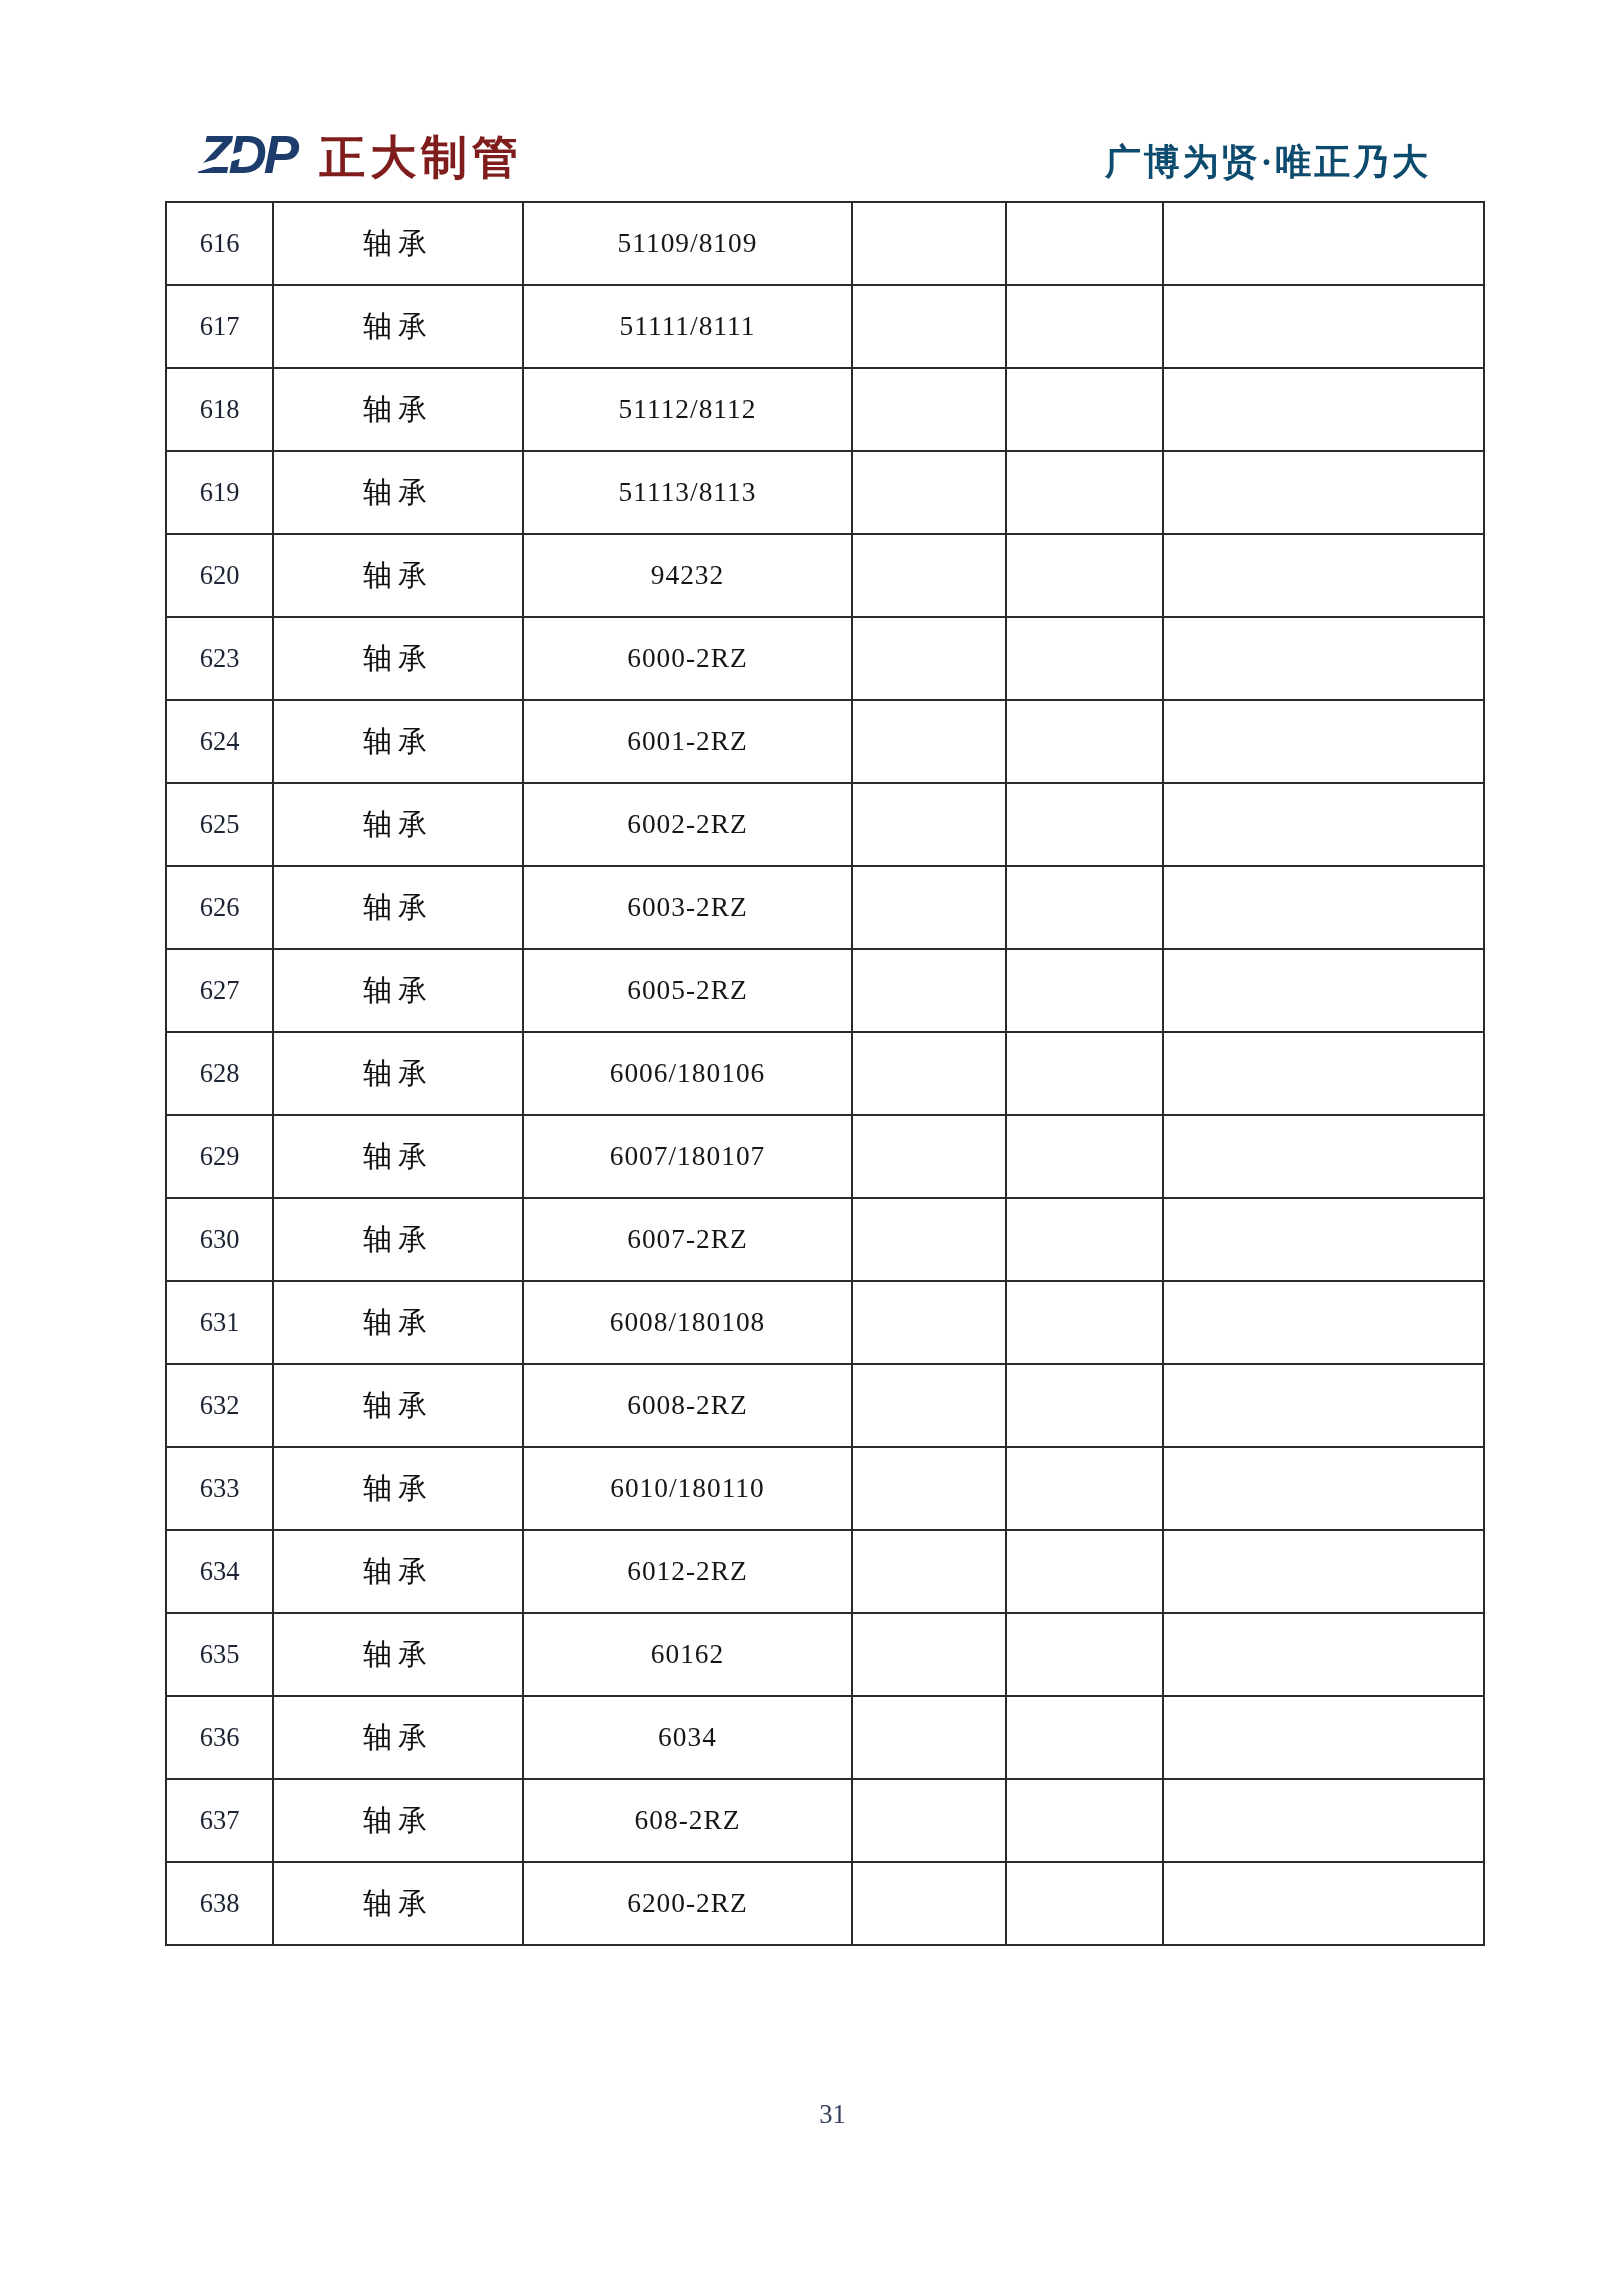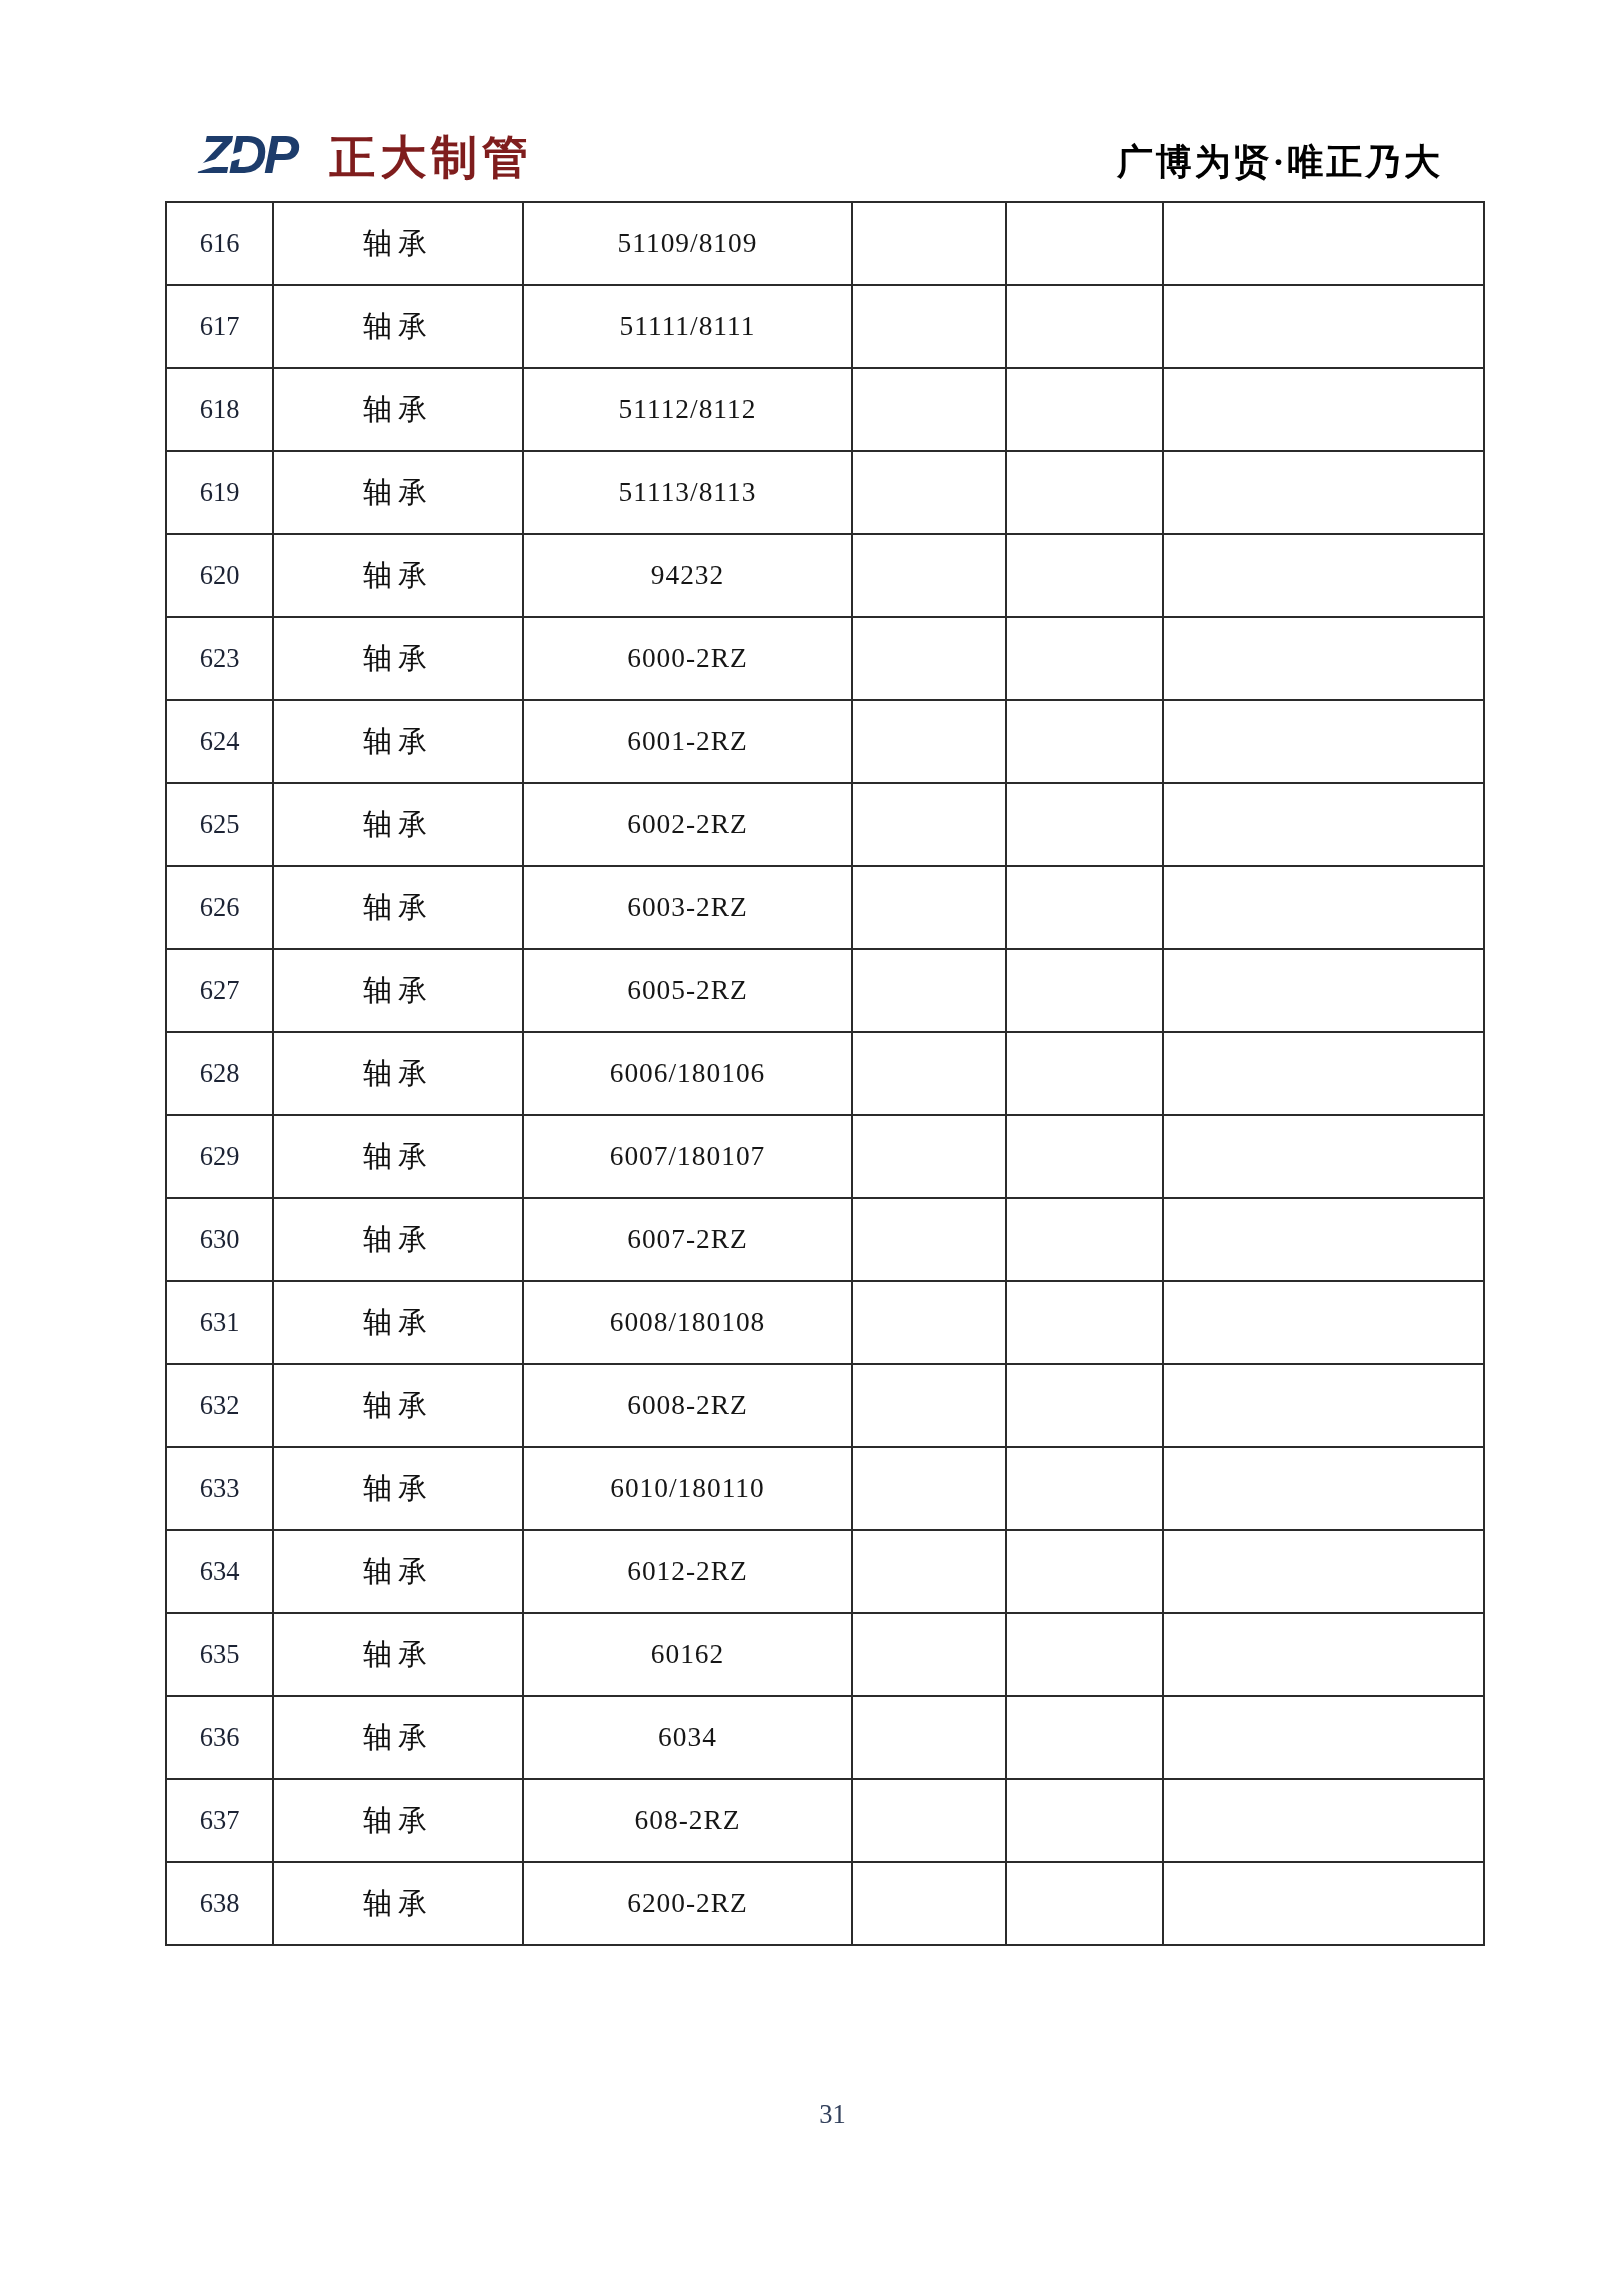--- a/index.html
+++ b/index.html
@@ -8,21 +8,21 @@
     width:1619px; height:2291px;
     margin:0 auto;
     background:#ffffff;
     font-family:"Liberation Serif", serif;
     overflow:hidden;
   }
 
   
   .logo {
     position:absolute; left:199px; top:131px;
-    display:flex; align-items:flex-end; gap:33px;
+    display:flex; align-items:flex-end; gap:23px;
   }
   .logo-zdp {
     position:relative;
     font-family:"Liberation Sans", sans-serif;
     font-weight:bold; font-style:italic;
     font-size:53px; line-height:0.92;
     color:#1d3c6b;
     letter-spacing:-2.9px;
   }
   .logo-zdp::after { 
@@ -33,25 +33,25 @@
     transform:rotate(-17deg);
   }
   .logo-name {
     font-family:"Liberation Sans", sans-serif;
     font-weight:bold;
     font-size:46px; line-height:1;
     color:#7f1d1d;
     letter-spacing:4.9px;
   }
   .slogan {
-    position:absolute; right:176px; top:144px;
+    position:absolute; right:188px; top:144px;
     font-family:"Liberation Serif", serif;
     font-weight:bold;
     font-size:36px; line-height:1;
-    color:#000000;
+    color:#0c4a6e;
     letter-spacing:2.9px;
     text-align:right;
   }
 
   
   .table-wrap {
     position:absolute; left:165px; top:201px; width:1317px;
   }
   table.parts {
     border-collapse:collapse;

